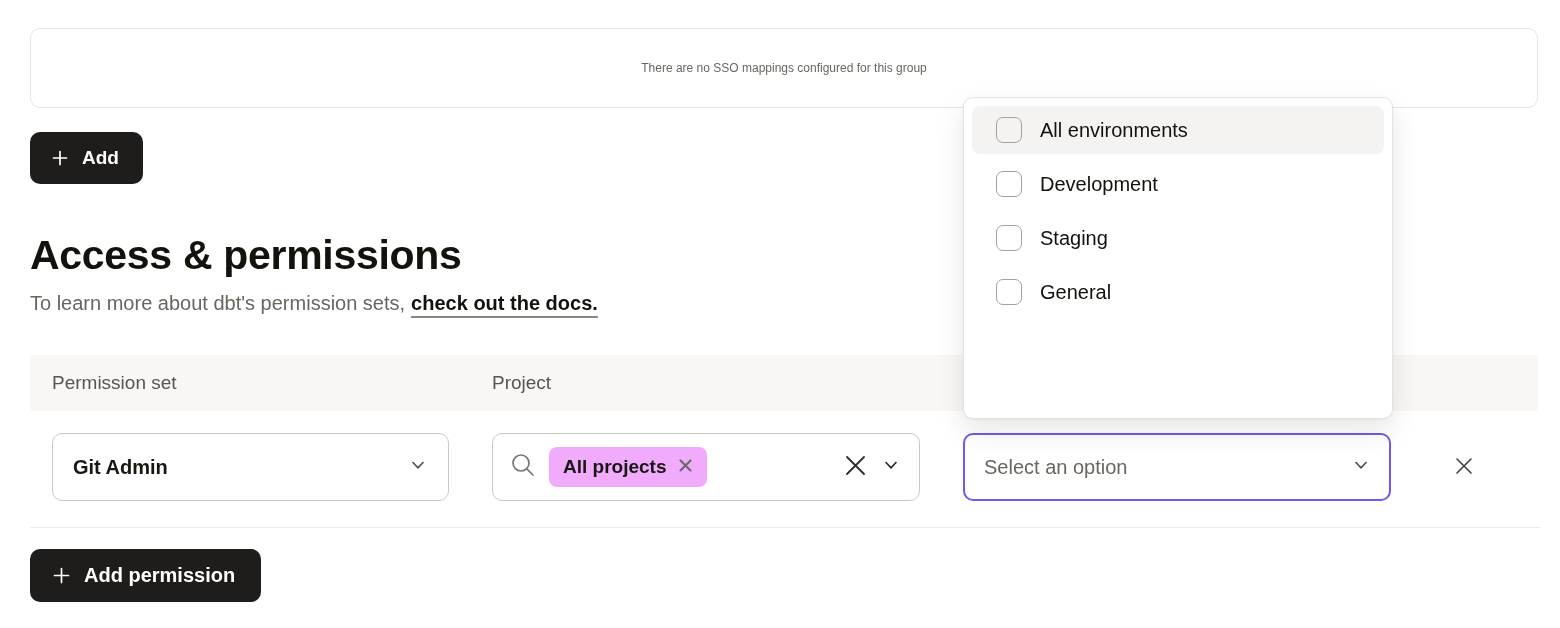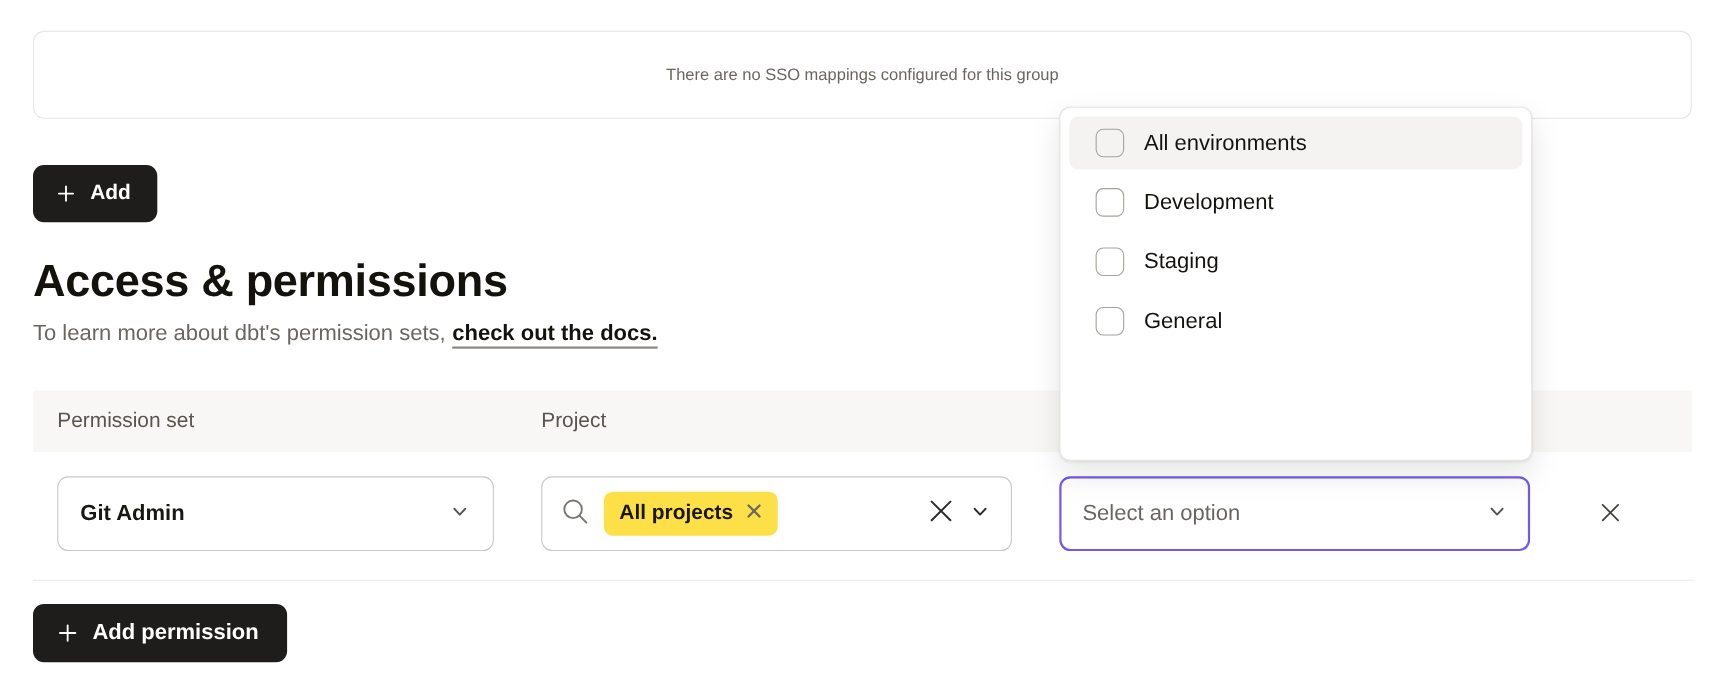--- a/index.html
+++ b/index.html
@@ -2,27 +2,27 @@
 <html><head>
 <meta charset="utf-8">
 <style>
   * { margin:0; padding:0; box-sizing:border-box; }
   body { background:#ffffff; font-family:"Liberation Sans", sans-serif; }
   .page { position:relative; width:1560px; height:628px; background:#ffffff; overflow:hidden; }
 
   
   .sso-box { position:absolute; left:30px; top:28px; width:1508px; height:80px;
     border:1px solid #e8e6e3; border-radius:10px; display:flex; align-items:center; justify-content:center; }
-  .sso-box span { font-size:15px; color:#6a665f; }
+  .sso-box span { font-size:12px; color:#6a665f; }
 
   
   .btn-dark { position:absolute; display:inline-flex; align-items:center; gap:12px;
     background:#1e1d1b; color:#ffffff; border:none; border-radius:10px; cursor:pointer;
     font-family:"Liberation Sans", sans-serif; font-weight:700; }
-  .btn-add { left:30px; top:150px; height:52px; padding:0 24px 0 20px; font-size:19px; }
+  .btn-add { left:30px; top:132px; height:52px; padding:0 24px 0 20px; font-size:19px; }
   .btn-add-permission { left:30px; top:549px; height:53px; padding:0 26px 0 21px; font-size:20px;text-align:right; }
   .btn-dark svg { display:block; }
 
   
   .section-title { position:absolute; left:30px; top:232px; font-size:41px; font-weight:700;
     color:#14120d; letter-spacing:-0.3px; }
   .section-desc { position:absolute; left:30px; top:292px; font-size:20px; color:#6a665f; }
   .docs-link { color:#14120d; font-weight:700; text-decoration:underline; text-underline-offset:6px;
     text-decoration-thickness:1.5px; text-decoration-color:#8a8680; cursor:pointer; margin-left:6px; }
 
@@ -33,21 +33,21 @@
   .col-project { left:462px; }
 
   
   .select-box { position:absolute; top:433px; height:68px; background:#fff;
     border:1px solid #cbc9c5; border-radius:10px; display:flex; align-items:center; cursor:pointer; }
   .perm-select { left:52px; width:397px; padding:0 20px; justify-content:space-between;gap:28px; }
   .perm-select .value { font-size:20px; font-weight:600; color:#191712; }
   .project-select { left:492px; width:428px; padding:0 18px 0 16px; gap:12px; }
   .project-select .spacer { flex:1; }
   .chip { display:inline-flex; align-items:center; gap:12px; height:40px; padding:0 14px;
-    background:#fde047; border-radius:8px; font-size:19px; font-weight:600; color:#191712; }
+    background:#f0abfc; border-radius:8px; font-size:19px; font-weight:600; color:#191712; }
   .env-select { left:963px; width:428px; border:2px solid #7456f1; padding:0 18px 0 19px;
     justify-content:space-between;text-align:center; }
   .env-select .placeholder { font-size:20px; color:#6a665f; }
 
   .row-remove { position:absolute; left:1448px; top:451px; width:32px; height:32px; background:none;
     border:none; cursor:pointer; display:flex; align-items:center; justify-content:center; }
 
   .row-divider { position:absolute; left:30px; top:527px; width:1510px; height:1px; background:#eceae7; }
 
   

